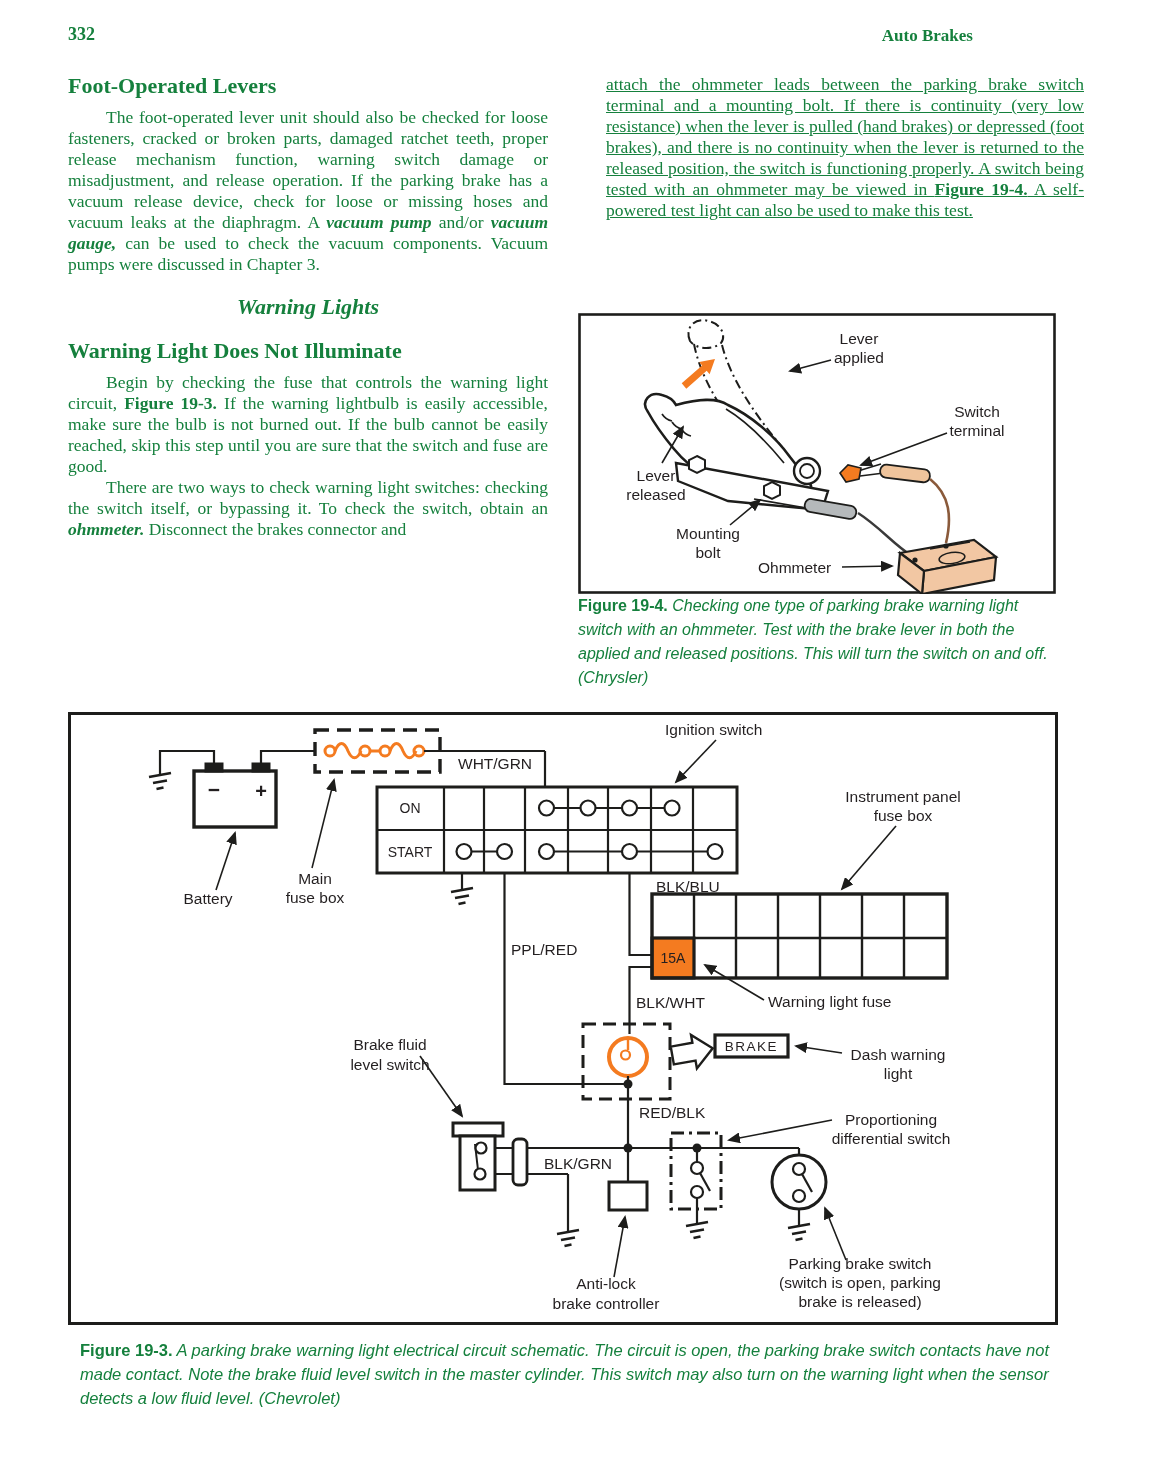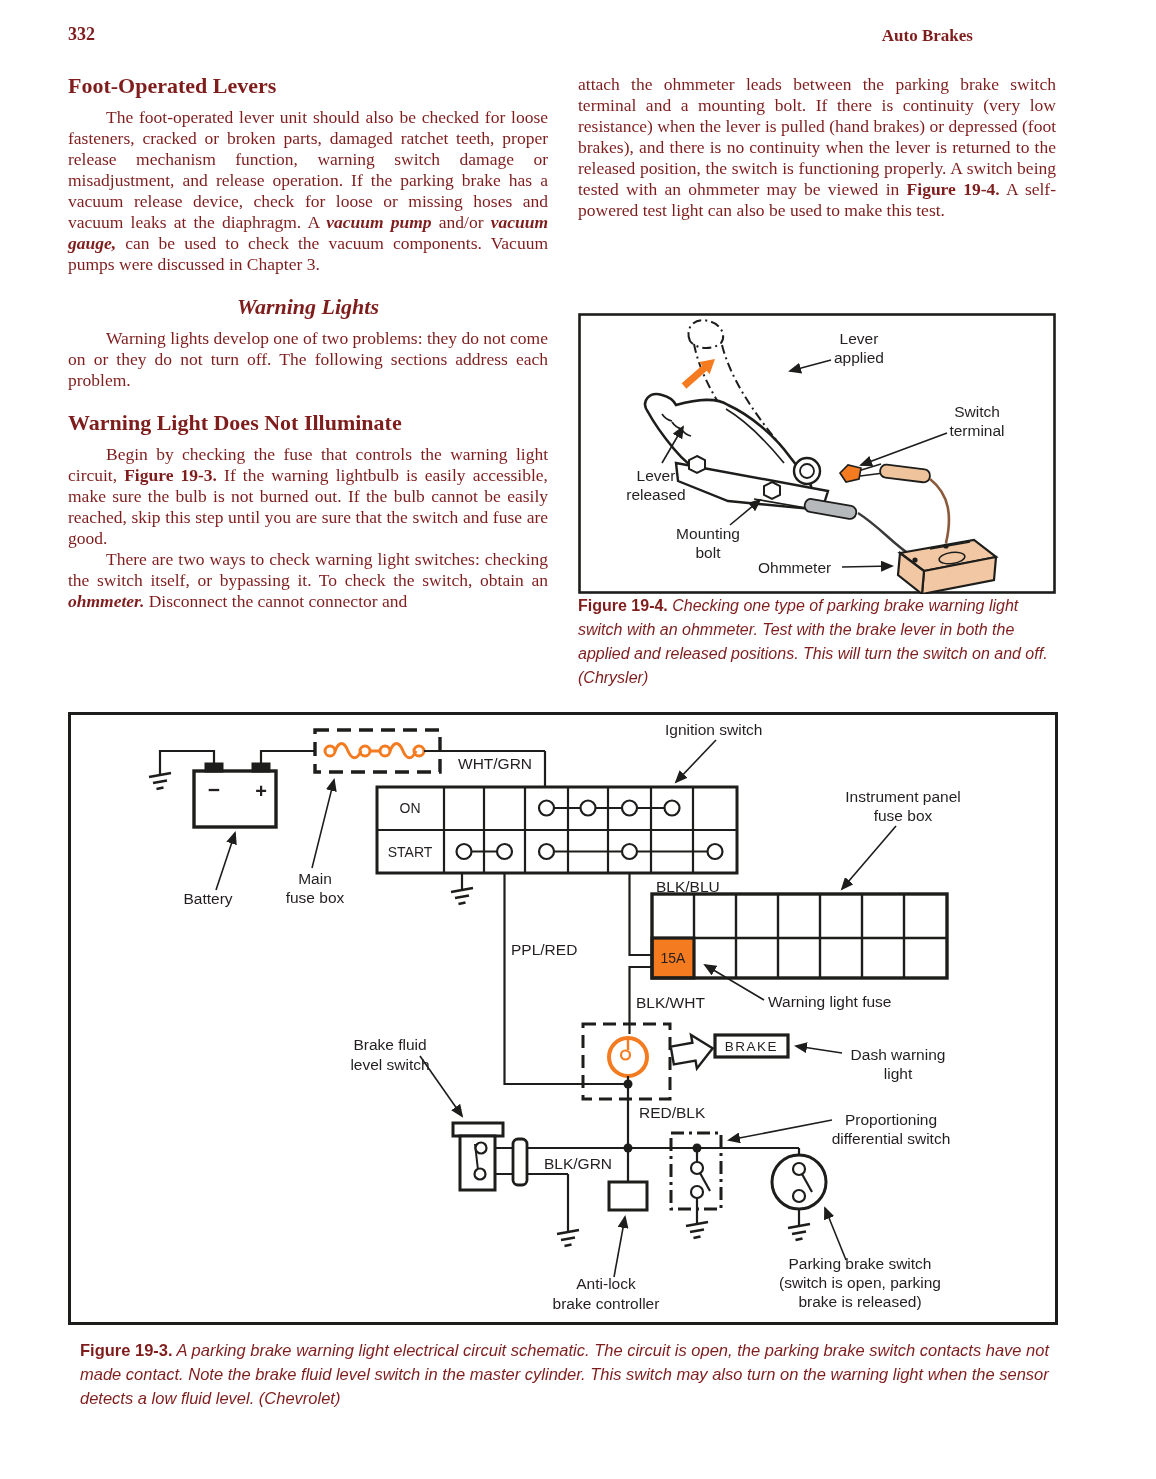--- a/index.html
+++ b/index.html
@@ -1,22 +1,22 @@
 <!DOCTYPE html>
 <html><head>
 <meta charset="utf-8">
 <style>
   html,body{margin:0;padding:0;background:#e8e8e8;}
   .page{position:relative;width:1156px;height:1479px;background:#ffffff;margin:0 auto;
-        font-family:"Liberation Serif",serif;color:#7f1d1d;overflow:hidden;}
+        font-family:"Liberation Serif",serif;color:#15803d;overflow:hidden;}
   .pagenum{position:absolute;left:68px;top:24px;font-weight:bold;font-size:18px;}
   .runhead{position:absolute;right:183px;top:26px;font-weight:bold;font-size:17px;}
   .col{position:absolute;top:74px;font-size:17.5px;line-height:21px;text-align:justify;}
   .col-left{left:68px;width:480px;}
-  .col-right{left:578px;width:478px;}
+  .col-right{left:606px;width:478px;text-decoration:underline;}
   h2,h3{font-family:"Liberation Serif",serif;}
   .head-a{font-size:22px;font-weight:bold;margin:0 0 9px 0;line-height:24px;}
   .head-center{font-size:22px;font-style:italic;font-weight:bold;margin:20px 0 9px 0;text-align:center;line-height:24px;}
   .col p{margin:0;}
   .col p.ind{text-indent:38px;font-family:Liberation Serif, serif;}
   .bi{font-weight:bold;font-style:italic;}
   .b{font-weight:bold;}
   .figbox{position:absolute;background:#fff;}
   .fig4{left:578px;top:313px;width:478px;height:281px;}
   .fig3{left:68px;top:712px;width:990px;height:613px;}
@@ -35,25 +35,24 @@
 <div class="page">
 
   <div class="pagenum">332</div>
   <div class="runhead">Auto Brakes</div>
 
   <div class="col col-left">
     <h2 class="head-a">Foot-Operated Levers</h2>
     <p class="ind"><span>The foot-operated lever unit should also be checked for loose fasteners, cracked or broken parts, damaged ratchet teeth, proper release mechanism function, warning switch damage or misadjustment, and release operation. If the parking brake has a vacuum release device, check for loose or missing hoses and vacuum leaks at the diaphragm. A </span><span class="bi">vacuum pump</span><span> and/or </span><span class="bi">vacuum gauge,</span><span> can be used to check the vacuum components. Vacuum pumps were discussed in Chapter 3.</span></p>
 
     <h2 class="head-center">Warning Lights</h2>
-    <p class="ind">Warning lights develop one of two problems: they do not come on or they do not turn off. The following sections address each problem.</p>
 
     <h2 class="head-a" style="margin-top:20px;">Warning Light Does Not Illuminate</h2>
     <p class="ind"><span>Begin by checking the fuse that controls the warning light circuit, </span><span class="b">Figure 19-3.</span><span> If the warning lightbulb is easily accessible, make sure the bulb is not burned out. If the bulb cannot be easily reached, skip this step until you are sure that the switch and fuse are good.</span></p>
-    <p class="ind"><span>There are two ways to check warning light switches: checking the switch itself, or bypassing it. To check the switch, obtain an </span><span class="bi">ohmmeter.</span><span> Disconnect the cannot connector and</span></p>
+    <p class="ind"><span>There are two ways to check warning light switches: checking the switch itself, or bypassing it. To check the switch, obtain an </span><span class="bi">ohmmeter.</span><span> Disconnect the brakes connector and</span></p>
   </div>
 
   <div class="col col-right">
     <p><span>attach the ohmmeter leads between the parking brake switch terminal and a mounting bolt. If there is continuity (very low resistance) when the lever is pulled (hand brakes) or depressed (foot brakes), and there is no continuity when the lever is returned to the released position, the switch is functioning properly. A switch being tested with an ohmmeter may be viewed in </span><span class="b">Figure 19-4.</span><span> A self-powered test light can also be used to make this test.</span></p>
   </div>
 
   <div class="figbox fig4">
     <svg width="478" height="281" viewBox="0 0 478 281">
       <defs>
         <marker id="ah4" markerWidth="14" markerHeight="11" refX="11" refY="5.5" orient="auto" markerUnits="userSpaceOnUse">

